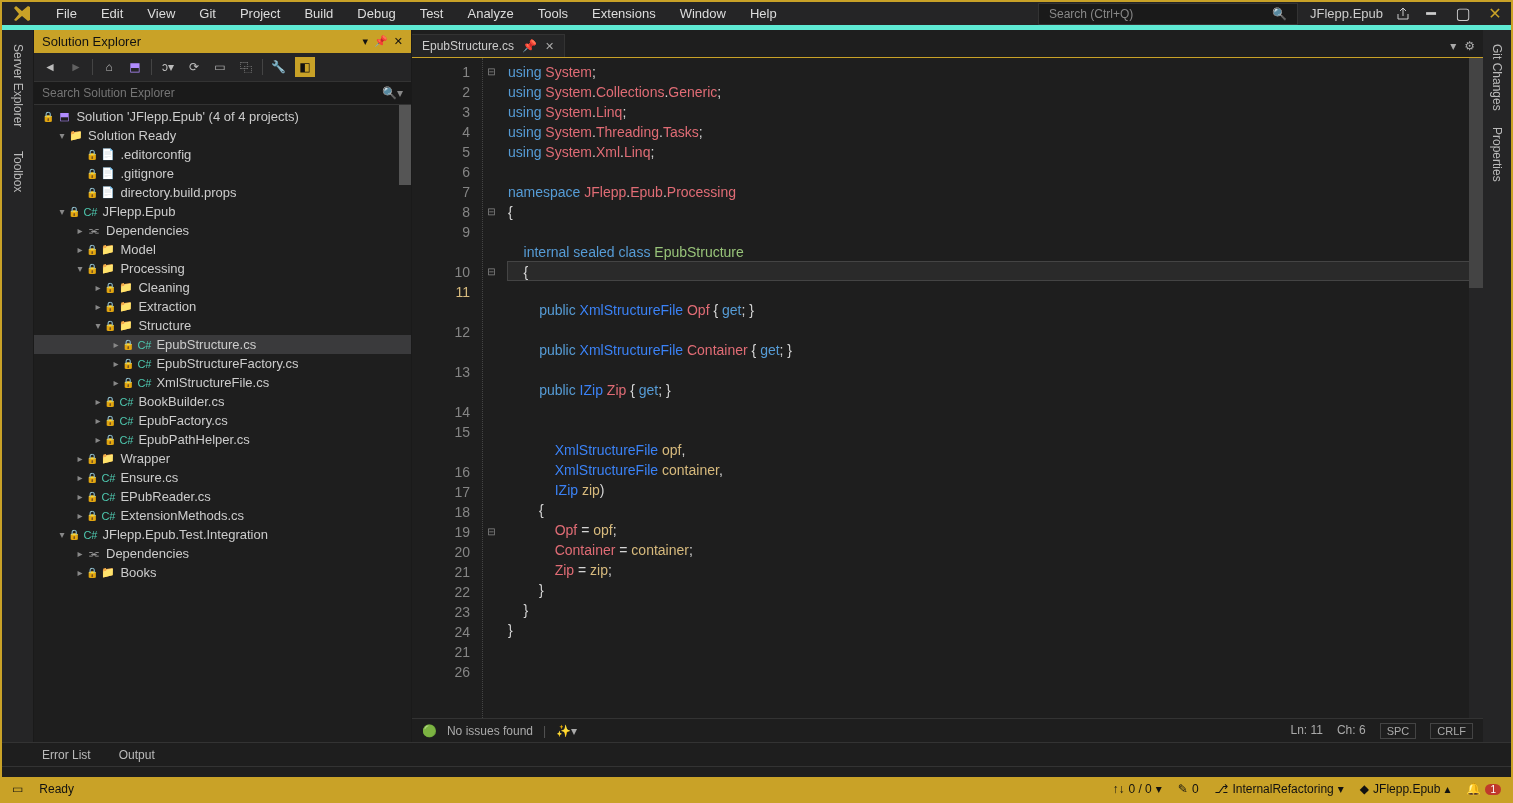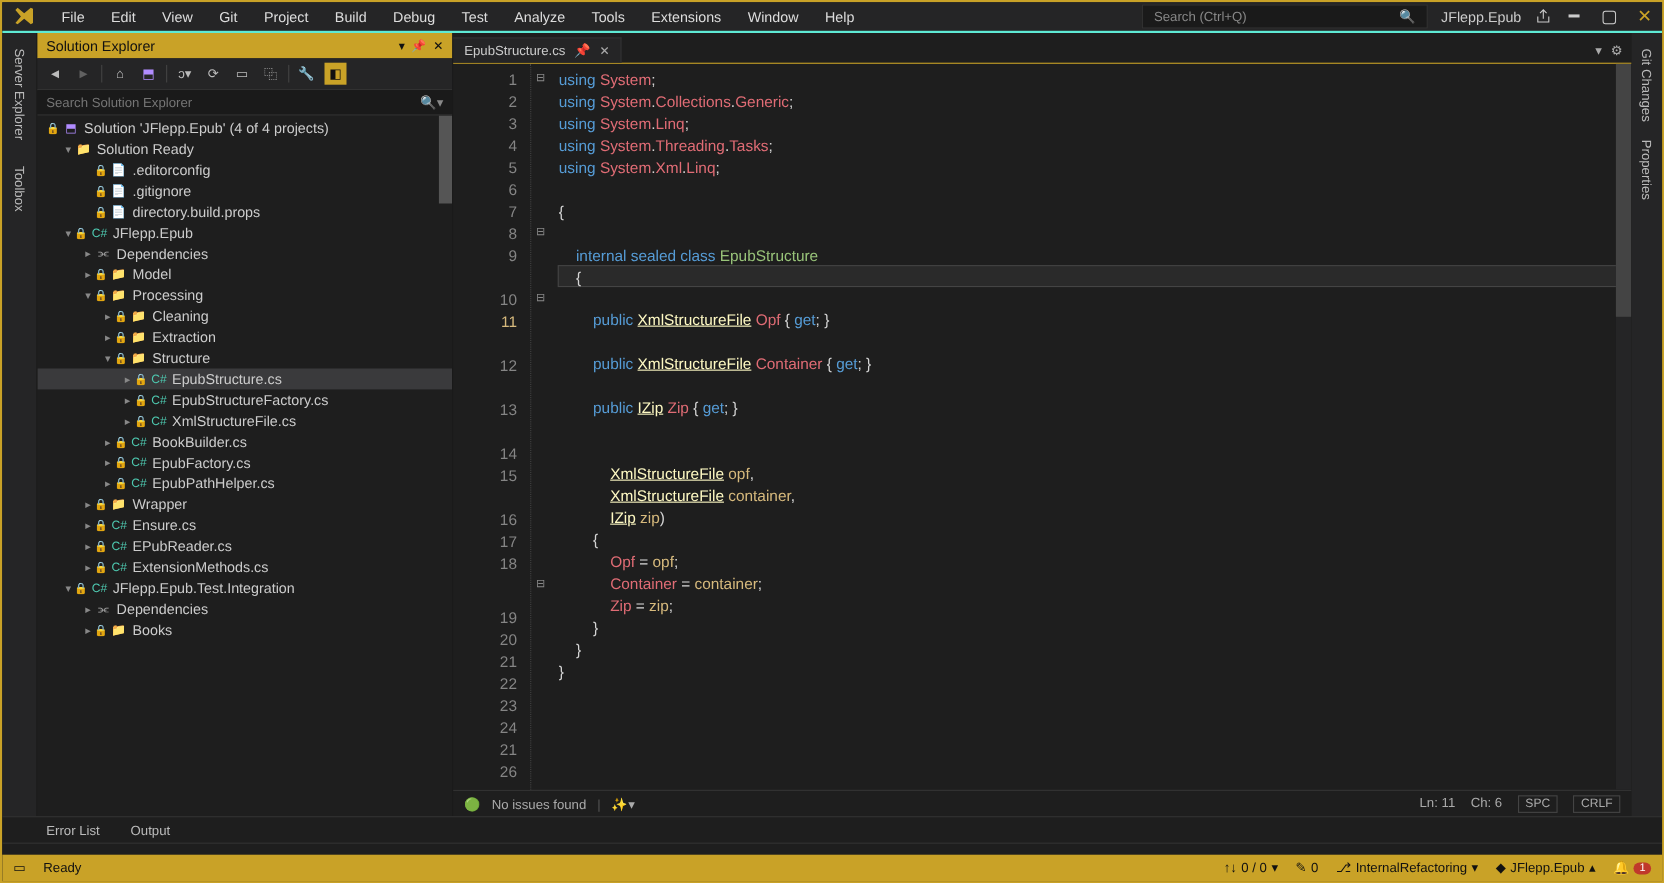--- a/index.html
+++ b/index.html
@@ -1,17 +1,17 @@
 <!DOCTYPE html>
 <html><head>
 <meta charset="utf-8">
 <style>
 * { margin: 0; padding: 0; box-sizing: border-box; font-family: "Segoe UI", Arial, sans-serif; }
 body { background: #1e1e1e; color: #ccc; width: 1513px; height: 803px; overflow: hidden; border: 2px solid #c9a227; position: relative; }
-.topbar { height: 28px; background: #252526; display: flex; align-items: center; padding: 0 8px; border-bottom: 2px solid #5eead4; justify-content: center; }
+.topbar { height: 28px; background: #252526; display: flex; align-items: center; padding: 0 8px; border-bottom: 5px solid #5eead4; justify-content: center; }
 .logo { width: 24px; height: 24px; margin-right: 12px; }
 .menu { display: flex; gap: 4px; flex: 1; }
 .menu-item { padding: 2px 10px; cursor: pointer; font-size: 13px; color: #ddd; }
 .search-box { background: #1a1a1a; color: #888; padding: 3px 10px; width: 260px; font-size: 12px; border: 1px solid #333; display: flex; justify-content: space-between; align-items: center; }
 .proj-name { color: #ccc; margin: 0 12px; font-size: 13px; }
 .winbtns { display: flex; gap: 16px; margin-left: 12px; }
 .winbtn { width: 16px; height: 16px; color: #ccc; cursor: pointer; display: flex; align-items: center; justify-content: center; }
 .main-row { display: flex; height: 712px; }
 .leftrail { width: 32px; background: #252526; border-right: 1px solid #1a1a1a; display: flex; flex-direction: column; align-items: center; padding-top: 8px; gap: 12px; }
 .rail-text { writing-mode: vertical-rl; font-size: 12px; color: #bbb; padding: 6px 0; cursor: pointer; }
@@ -42,21 +42,21 @@
 .gutter .cur { color: #d7ba7d; }
 .fold-col { width: 18px; padding-top: 4px; line-height: 20px; color: #888; font-size: 10px; text-align: center; border-left: 1px dotted #444; }
 .code { flex: 1; padding: 4px 8px; line-height: 20px; position: relative; }
 .code-line { white-space: pre; height: 20px; }
 .hl-line { background: #2a2a2a; border: 1px solid #444; margin: -1px; }
 .kw { color: #569cd6; }
 .op { color: #d4d4d4; }
 .red { color: #e06c75; }
 .green { color: #98c379; }
 .yellow { color: #d7ba7d; }
-.cyan { color: #fef9c3; text-decoration: underline; }
+.cyan { color: #3b82f6; }
 .minimap { position: absolute; right: 0; top: 0; width: 14px; height: 100%; background: #252526; }
 .minimap-thumb { position: absolute; top: 0; width: 14px; height: 230px; background: #444; }
 .editor-status { height: 24px; background: #1e1e1e; border-top: 1px solid #333; display: flex; align-items: center; padding: 0 10px; font-size: 12px; color: #aaa; gap: 10px; }
 .es-right { margin-left: auto; display: flex; gap: 14px; }
 .es-box { border: 1px solid #444; padding: 1px 6px; font-size: 11px; }
 .rightrail { width: 28px; background: #252526; display: flex; flex-direction: column; align-items: center; padding-top: 8px; gap: 4px; }
 .bottombar { position: absolute; bottom: 0; left: 0; right: 0; height: 59px; display: flex; flex-direction: column; }
 .bb-tabs { background: #1e1e1e; padding: 2px 40px; font-size: 12px; color: #bbb; display: flex; gap: 28px; height: 24px; align-items: center; border-top: 1px solid #333; }
 .bb-body { flex: 1; background: #1e1e1e; border-top: 1px solid #333; }
 .statusbar { background: #c9a227; color: #111; height: 24px; display: flex; align-items: center; padding: 0 10px; font-size: 12px; gap: 16px; }
@@ -351,21 +351,21 @@
           <div style="height: 20px;">12</div>
           <div style="height: 20px;"></div>
           <div style="height: 20px;">13</div>
           <div style="height: 20px;"></div>
           <div style="height: 20px;">14</div>
           <div style="height: 20px;">15</div>
           <div style="height: 20px;"></div>
           <div style="height: 20px;">16</div>
           <div style="height: 20px;">17</div>
           <div style="height: 20px;">18</div>
-          <div style="height: 20px; margin-top: 29px;">19</div>
+          <div style="height: 20px;">19</div>
           <div style="height: 20px;">20</div>
           <div style="height: 20px;">21</div>
           <div style="height: 20px;">22</div>
           <div style="height: 20px;">23</div>
           <div style="height: 20px;">24</div>
           <div style="height: 20px;">21</div>
           <div style="height: 20px;">26</div>
         </div>
       <div class="fold-col" id="foldcol">
           <div style="height: 20px;">⊟</div>
@@ -400,20 +400,21 @@
           <div style="height: 20px;"></div>
           <div style="height: 20px;"></div>
         </div>
       <div class="code" id="code">
           <div class="code-line"><span class="kw">using </span><span class="red">System</span><span class="op">;</span></div>
           <div class="code-line"><span class="kw">using </span><span class="red">System</span><span class="op">.</span><span class="red">Collections</span><span class="op">.</span><span class="red">Generic</span><span class="op">;</span></div>
           <div class="code-line"><span class="kw">using </span><span class="red">System</span><span class="op">.</span><span class="red">Linq</span><span class="op">;</span></div>
           <div class="code-line"><span class="kw">using </span><span class="red">System</span><span class="op">.</span><span class="red">Threading</span><span class="op">.</span><span class="red">Tasks</span><span class="op">;</span></div>
           <div class="code-line"><span class="kw">using </span><span class="red">System</span><span class="op">.</span><span class="red">Xml</span><span class="op">.</span><span class="red">Linq</span><span class="op">;</span></div>
           <div class="code-line"></div>
+          <div class="code-line"><span class="kw">namespace </span><span class="red">JFlepp</span><span class="op">.</span><span class="red">Epub</span><span class="op">.</span><span class="red">Processing</span></div>
           <div class="code-line"><span class="op">{</span></div>
           <div class="code-line"></div>
           <div class="code-line"><span class="op">    </span><span class="kw">internal sealed class </span><span class="green">EpubStructure</span></div>
           <div class="code-line hl-line"><span class="op">    {</span></div>
           <div class="code-line"></div>
           <div class="code-line"><span class="op">        </span><span class="kw">public </span><span class="cyan">XmlStructureFile</span><span class="op"> </span><span class="red">Opf</span><span class="op"> { </span><span class="kw">get</span><span class="op">; }</span></div>
           <div class="code-line"></div>
           <div class="code-line"><span class="op">        </span><span class="kw">public </span><span class="cyan">XmlStructureFile</span><span class="op"> </span><span class="red">Container</span><span class="op"> { </span><span class="kw">get</span><span class="op">; }</span></div>
           <div class="code-line"></div>
           <div class="code-line"><span class="op">        </span><span class="kw">public </span><span class="cyan">IZip</span><span class="op"> </span><span class="red">Zip</span><span class="op"> { </span><span class="kw">get</span><span class="op">; }</span></div>

